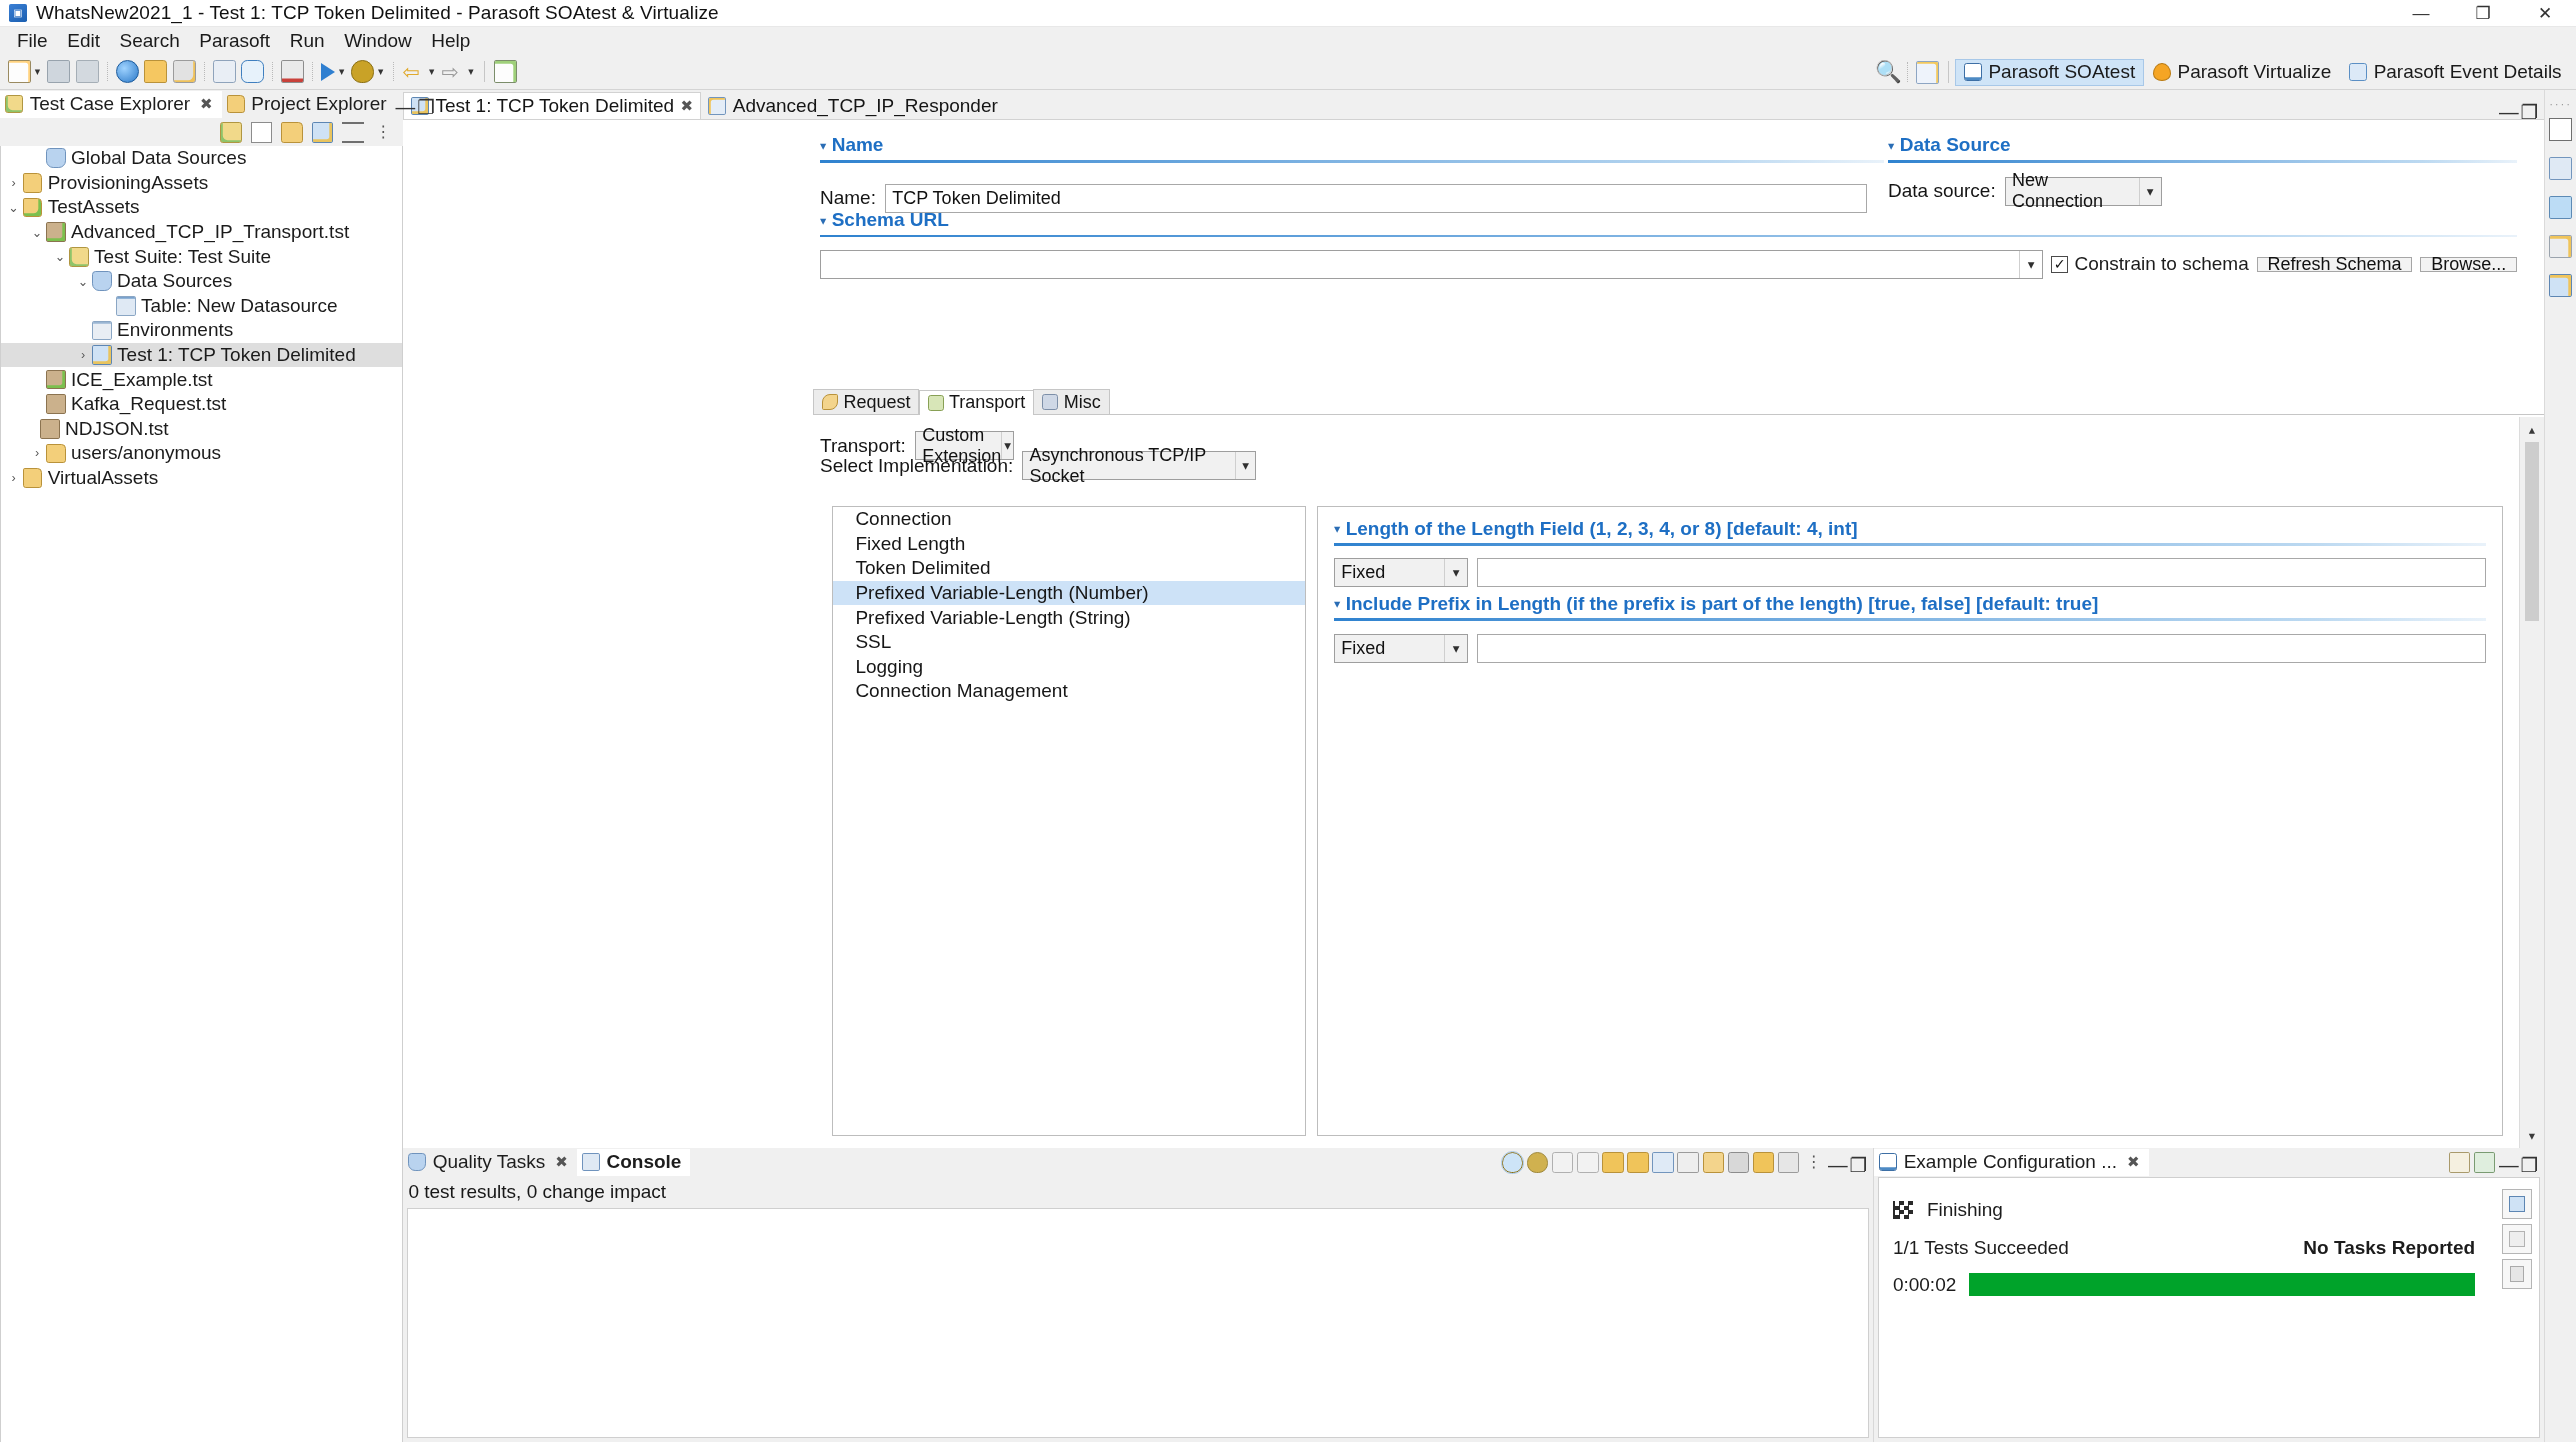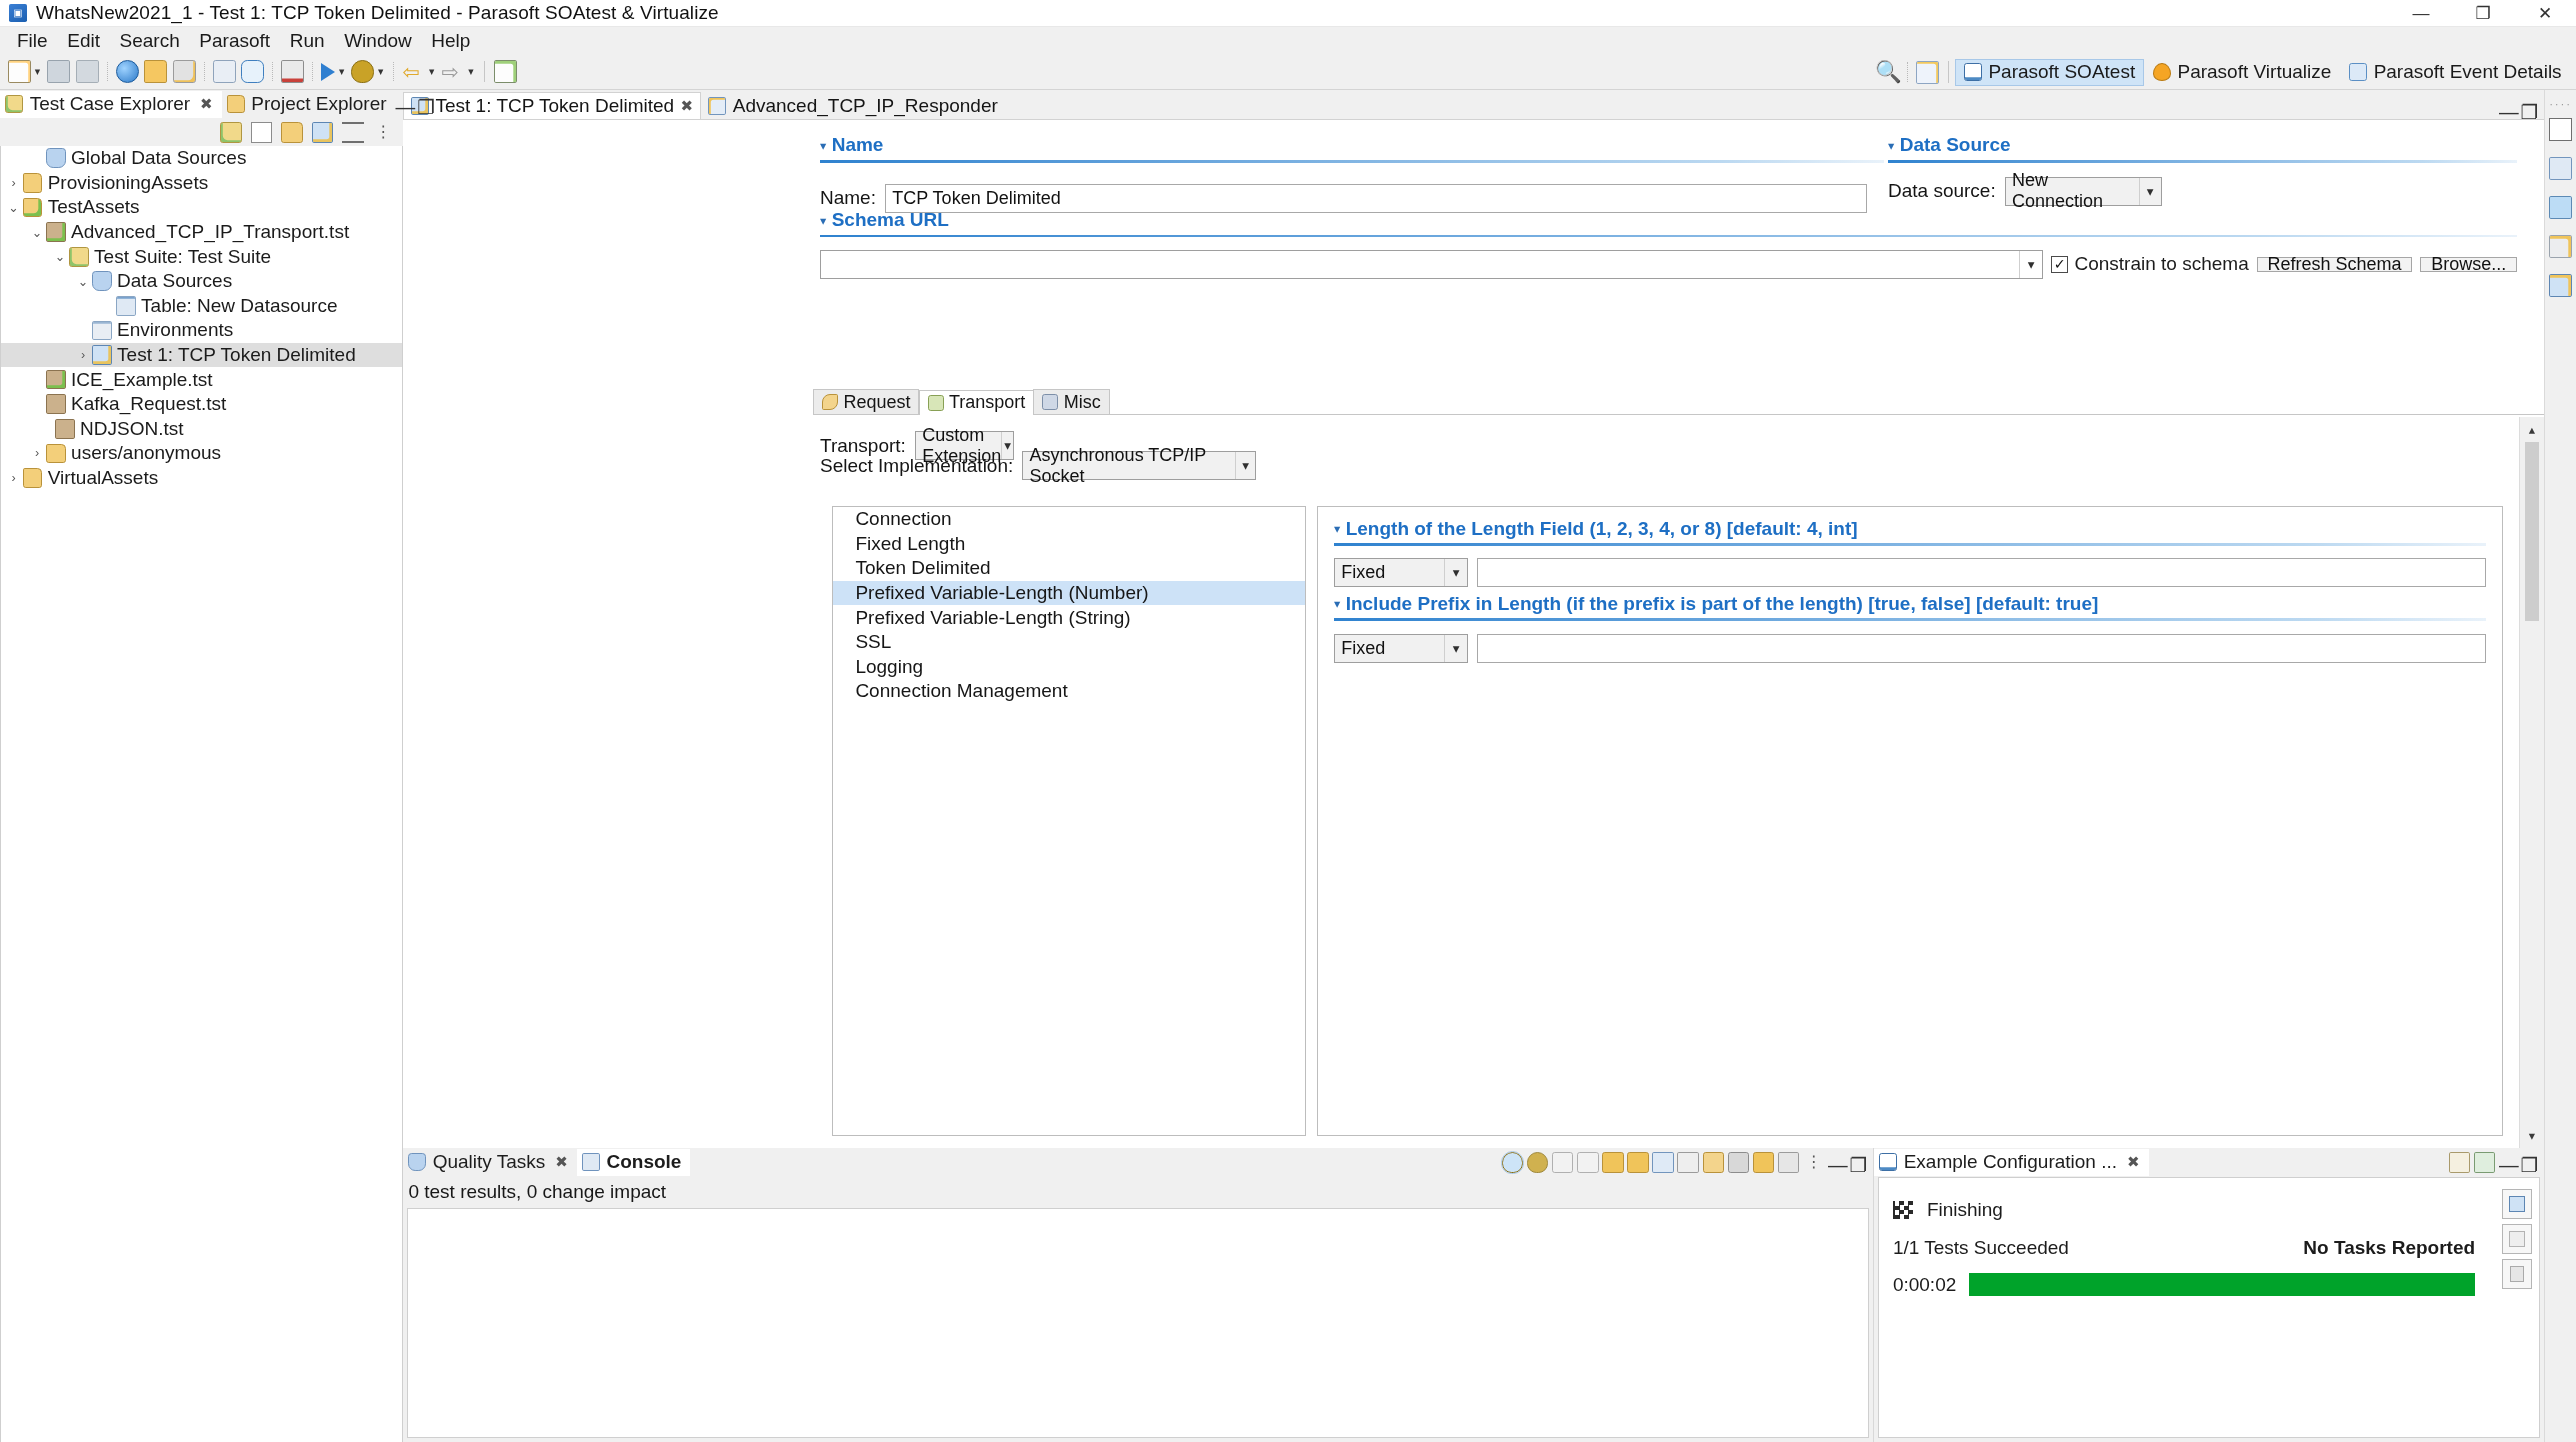--- a/index.html
+++ b/index.html
@@ -404,21 +404,21 @@
         <div class="trow" style="padding-left: 27px;">
           <span class="twist none">·</span>
           <span class="ticon ti-tst"></span>
           <span>ICE_Example.tst</span>
         </div>
         <div class="trow" style="padding-left: 27px;">
           <span class="twist none">·</span>
           <span class="ticon ti-tst-plain"></span>
           <span>Kafka_Request.tst</span>
         </div>
-        <div class="trow" style="padding-left: 36px;">
+        <div class="trow" style="padding-left: 21px;">
           <span class="twist none">·</span>
           <span class="ticon ti-tst-plain"></span>
           <span>NDJSON.tst</span>
         </div>
         <div class="trow" style="padding-left: 27px;">
           <span class="twist">›</span>
           <span class="ticon ti-folder"></span>
           <span>users/anonymous</span>
         </div>
         <div class="trow" style="padding-left: 3.6px;">

